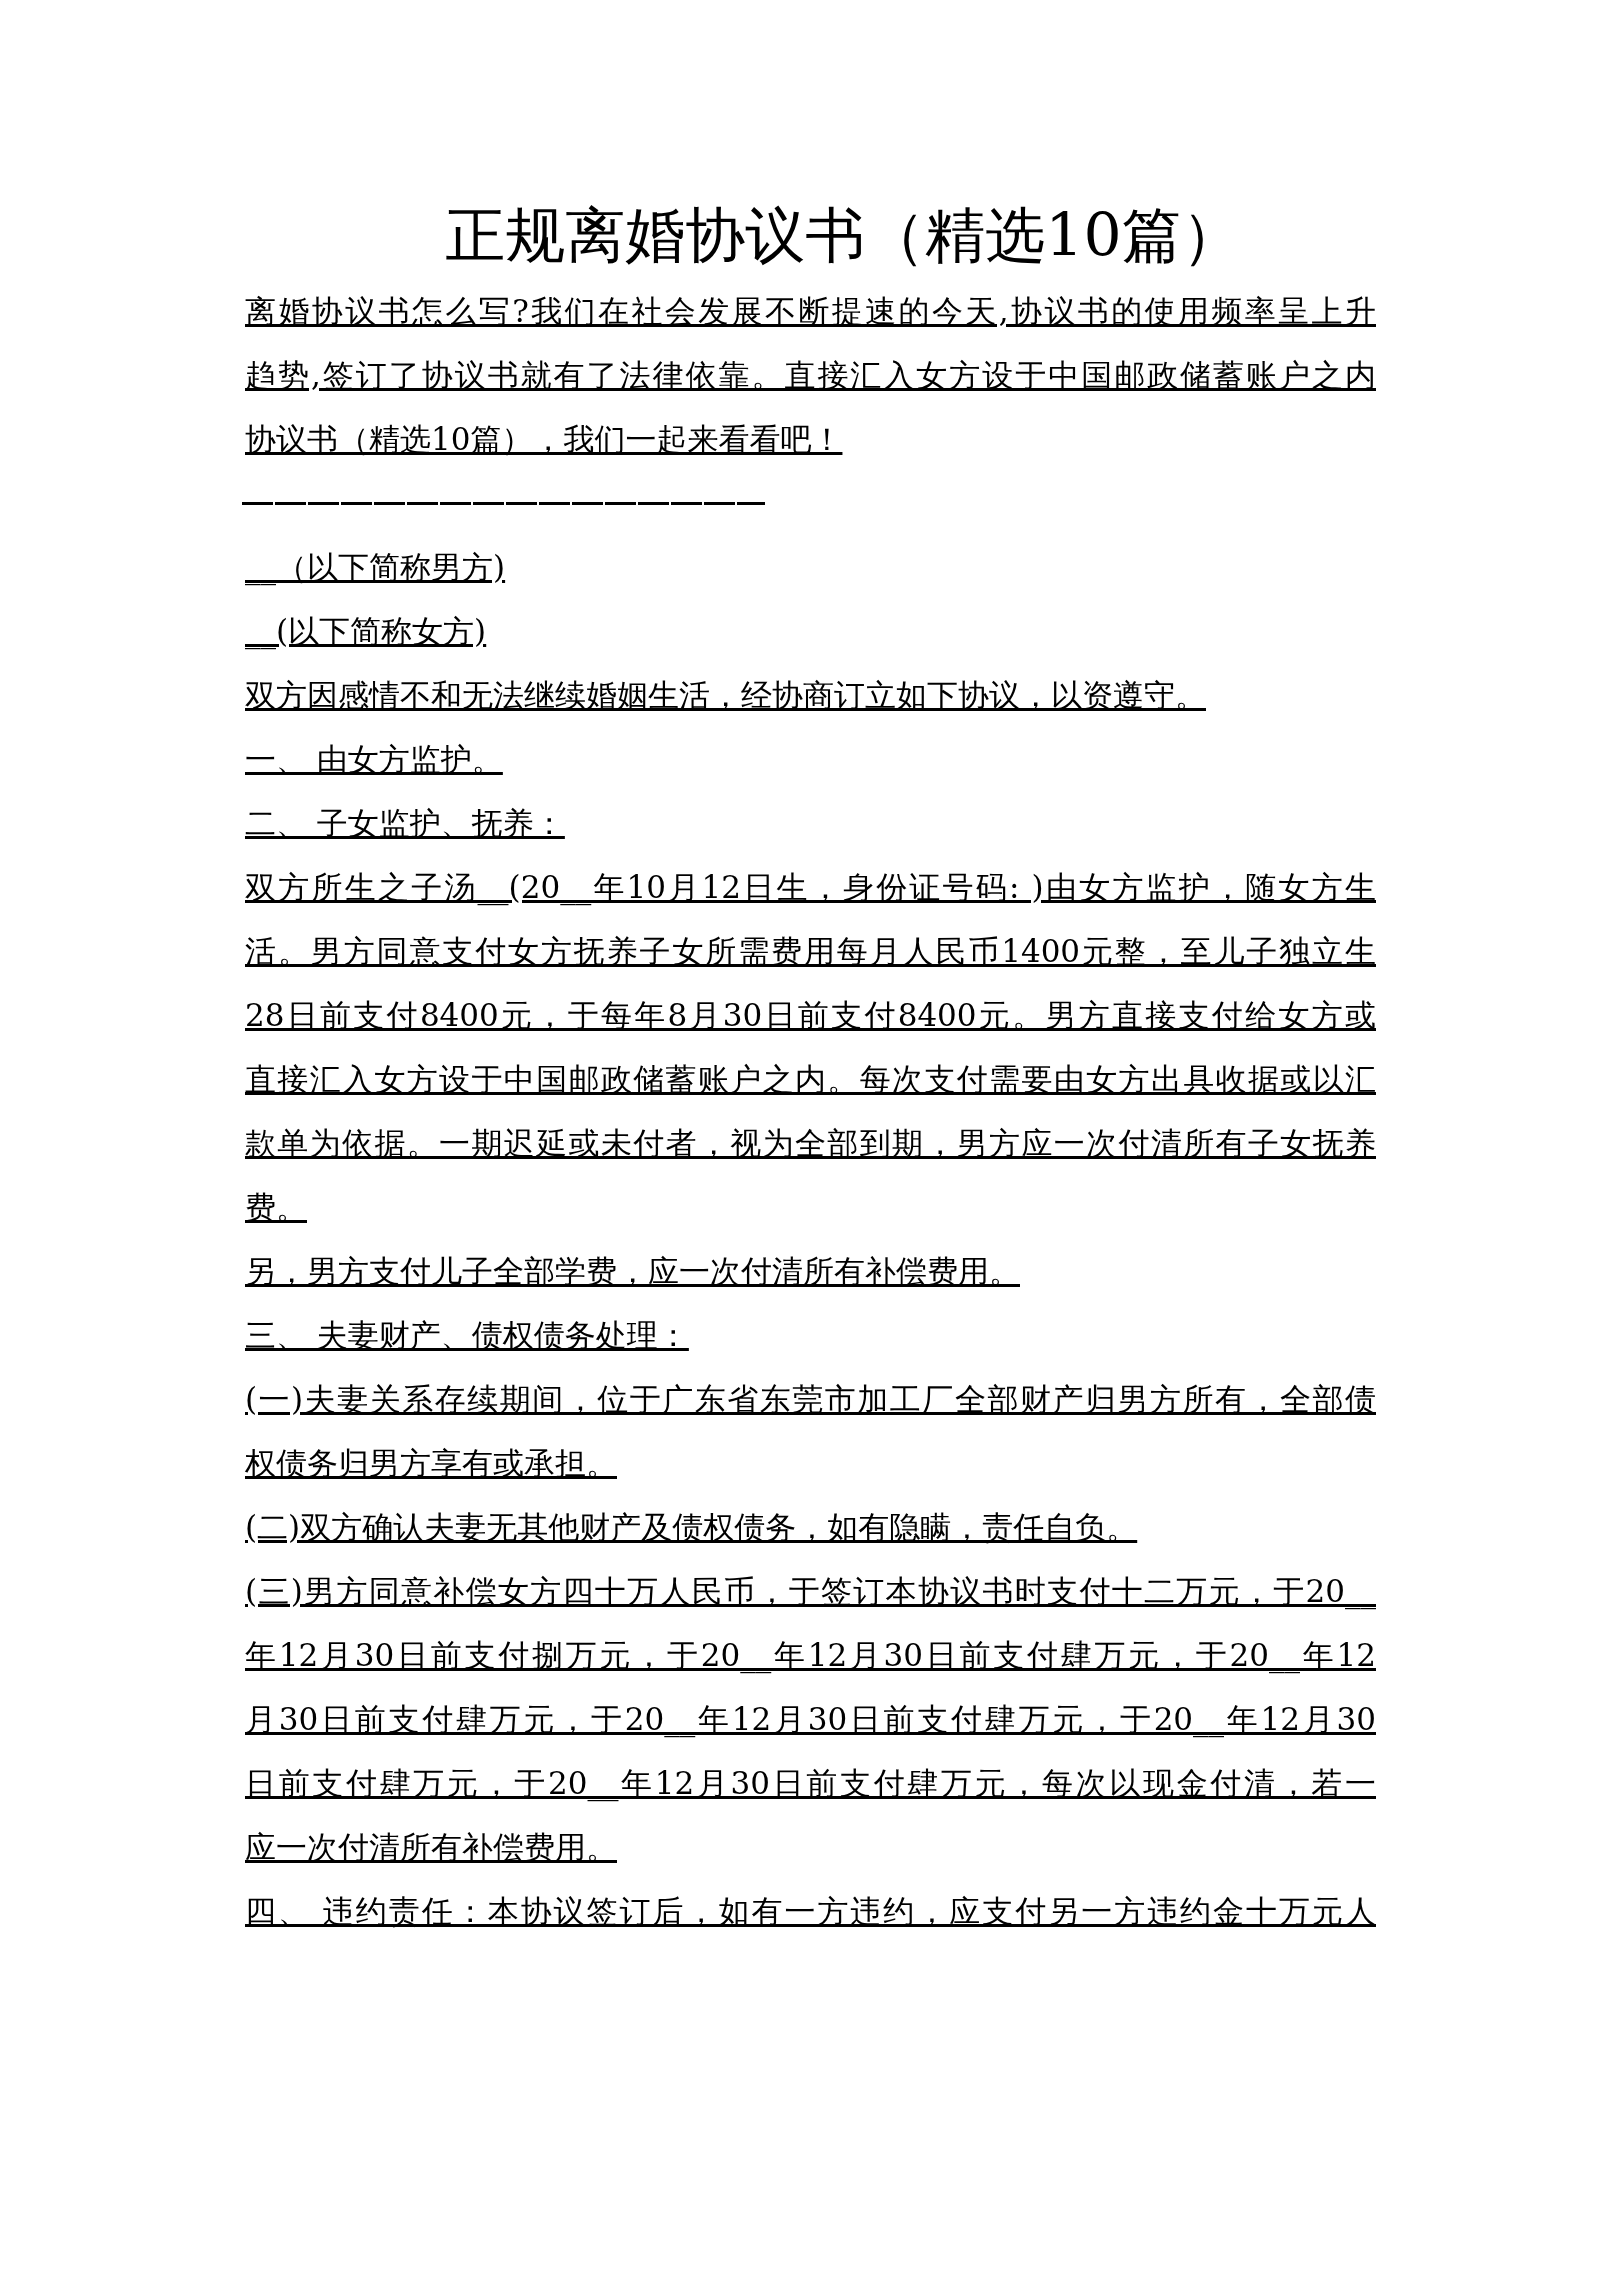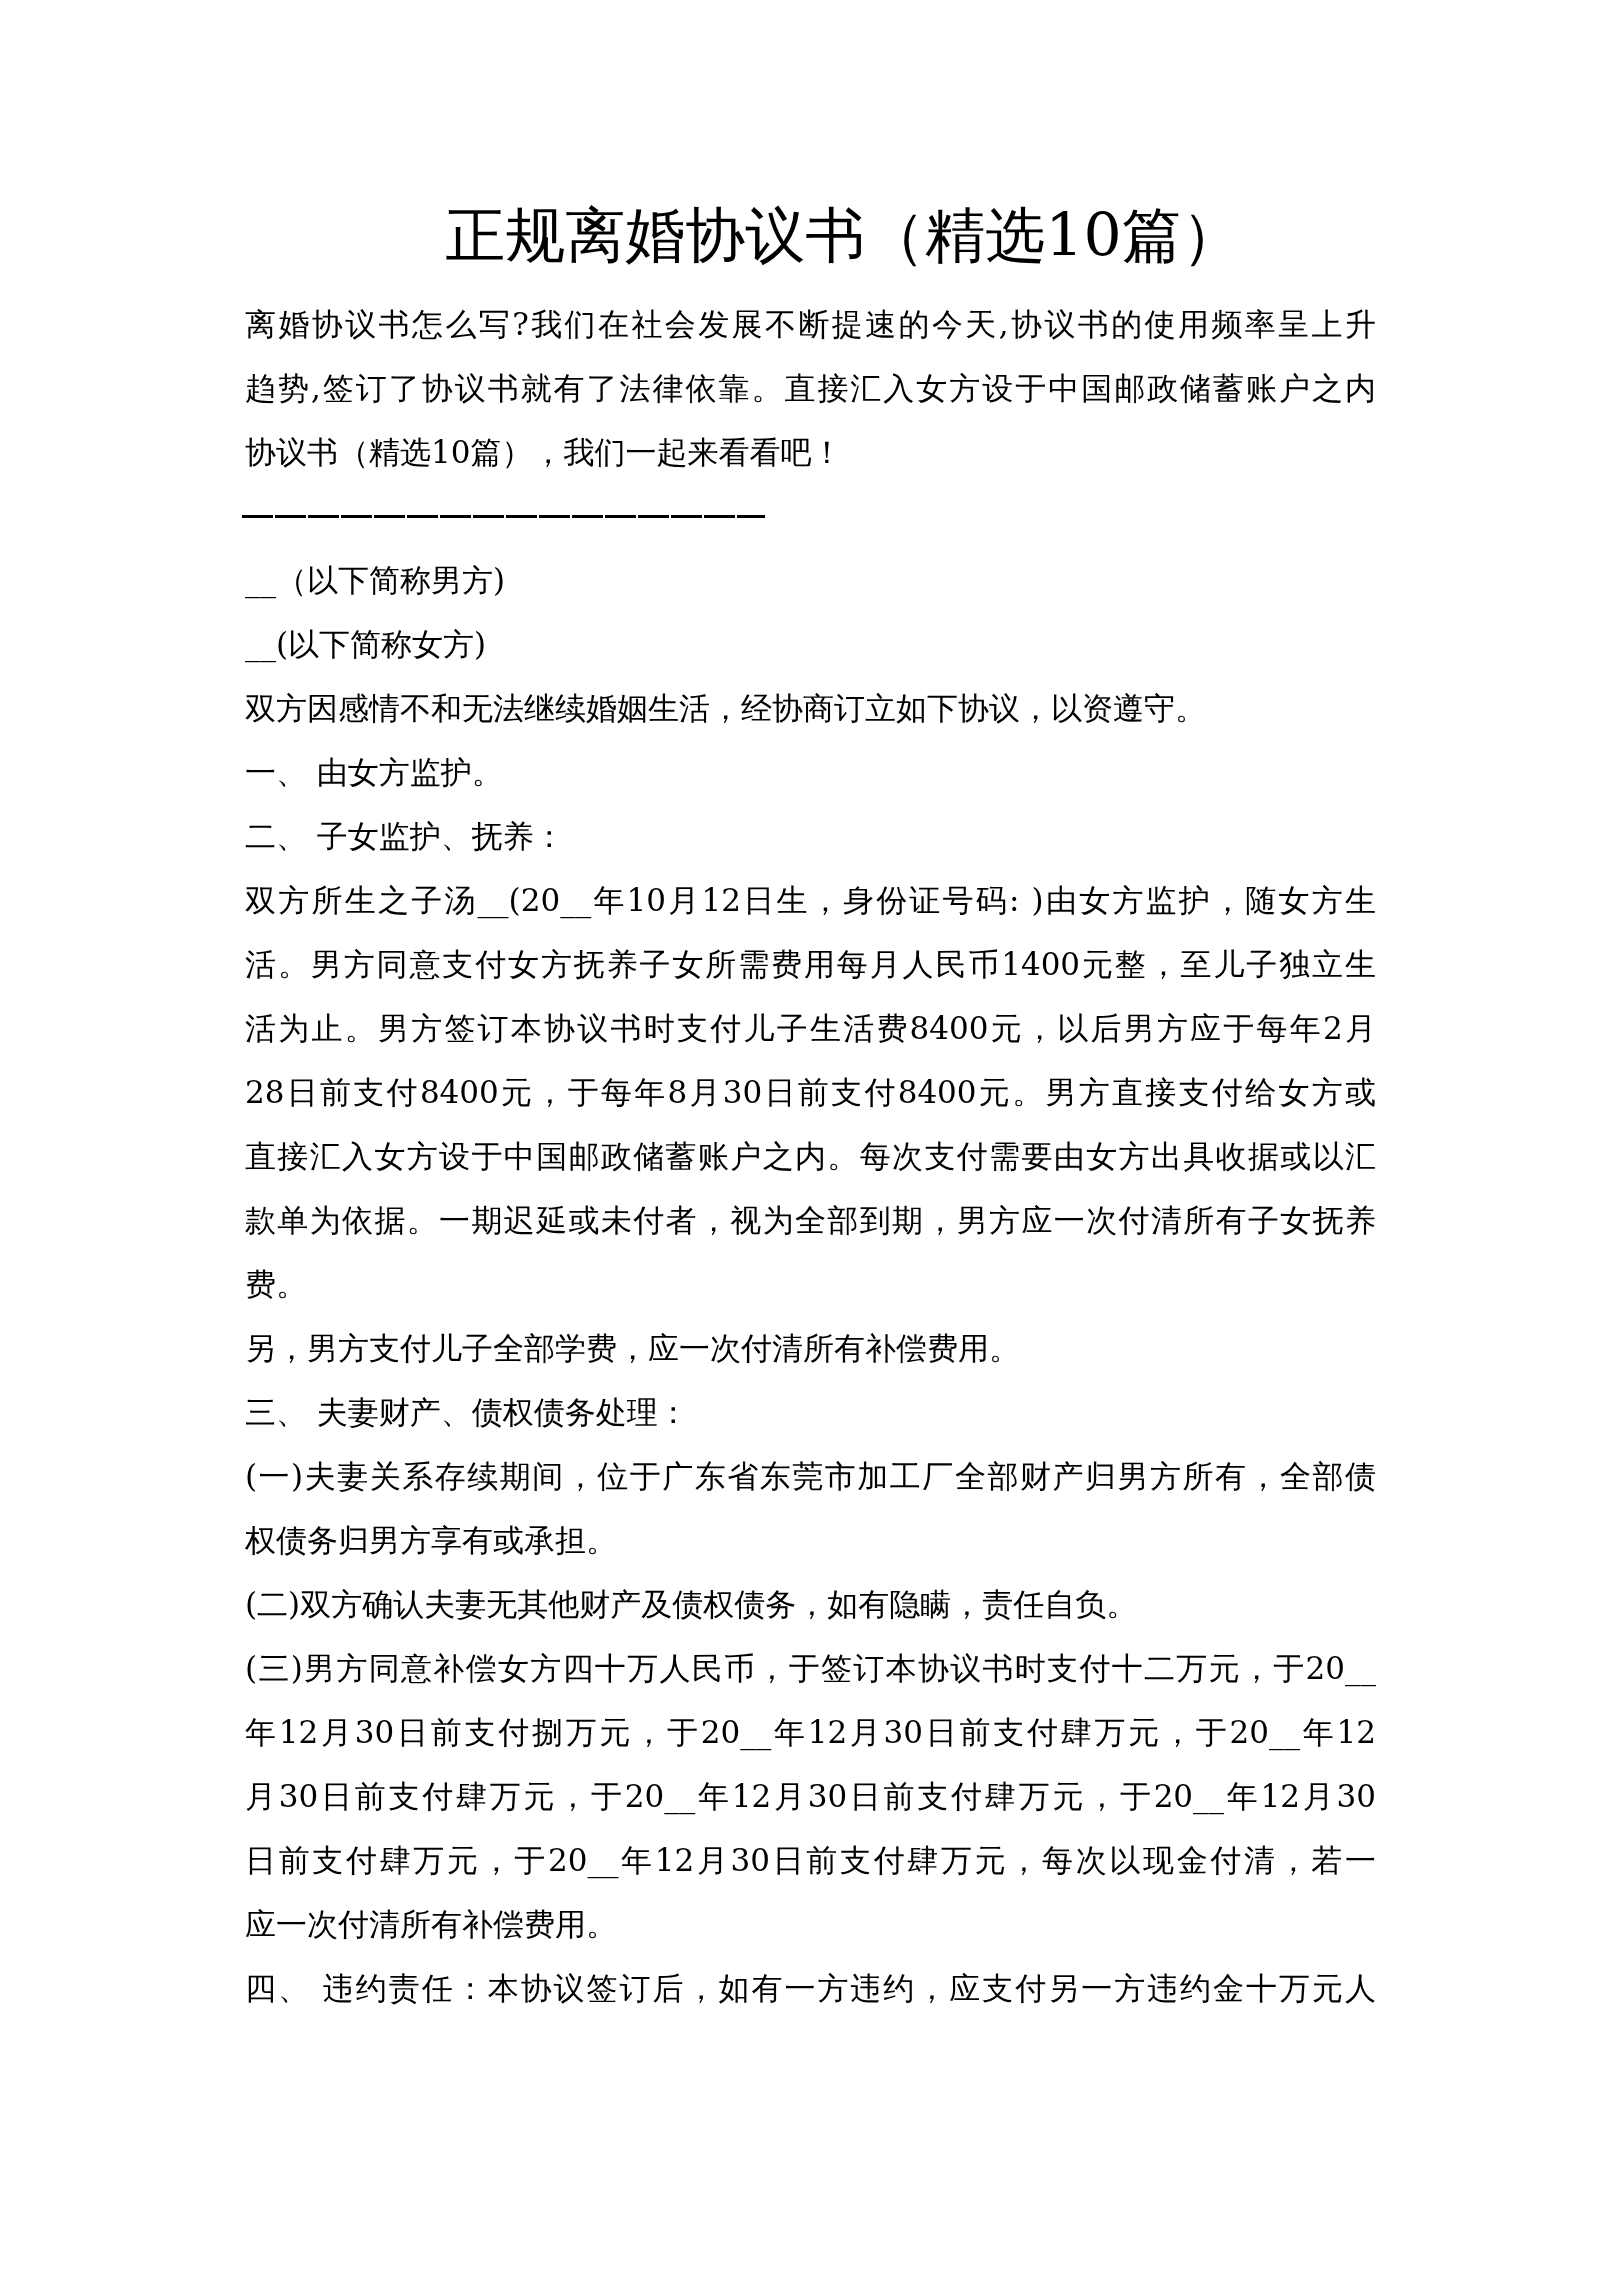--- a/index.html
+++ b/index.html
@@ -33,22 +33,23 @@
     text-align: center;
     font-size: 60px;
     font-weight: normal;
     letter-spacing: 0px;
     white-space: nowrap;
     padding-left: 32px;
   }
   .body {
     position: absolute;
     left: 245px;
-    top: 292px;
+    top: 279px;
     width: 1131px;
+    text-decoration: underline;
   }
   .line {
     height: 64px;
     line-height: 64px;
     font-size: 31px;
     white-space: nowrap;
     overflow: visible;
   }
   .line.justify {
     text-align: justify;
@@ -96,21 +97,20 @@
 
     <div class="line">__（以下简称男方)</div>
     <div class="line">__(以下简称女方)</div>
     <div class="line">双方因感情不和无法继续婚姻生活，经协商订立如下协议，以资遵守。</div>
 
     <div class="line">一、  由女方监护。</div>
 
     <div class="line">二、  子女监护、抚养：</div>
     <div class="line justify">双方所生之子汤__(20__年10月12日生，身份证号码: )由女方监护，随女方生</div>
     <div class="line justify">活。男方同意支付女方抚养子女所需费用每月人民币1400元整，至儿子独立生</div>
-    <div class="line justify">活为止。男方签订本协议书时支付儿子生活费8400元，以后男方应于每年2月</div>
     <div class="line justify">28日前支付8400元，于每年8月30日前支付8400元。男方直接支付给女方或</div>
     <div class="line justify">直接汇入女方设于中国邮政储蓄账户之内。每次支付需要由女方出具收据或以汇</div>
     <div class="line justify">款单为依据。一期迟延或未付者，视为全部到期，男方应一次付清所有子女抚养</div>
     <div class="line">费。</div>
     <div class="line">另，男方支付儿子全部学费，应一次付清所有补偿费用。</div>
 
     <div class="line">三、  夫妻财产、债权债务处理：</div>
     <div class="line justify">(一)夫妻关系存续期间，位于广东省东莞市加工厂全部财产归男方所有，全部债</div>
     <div class="line">权债务归男方享有或承担。</div>
     <div class="line">(二)双方确认夫妻无其他财产及债权债务，如有隐瞒，责任自负。</div>

